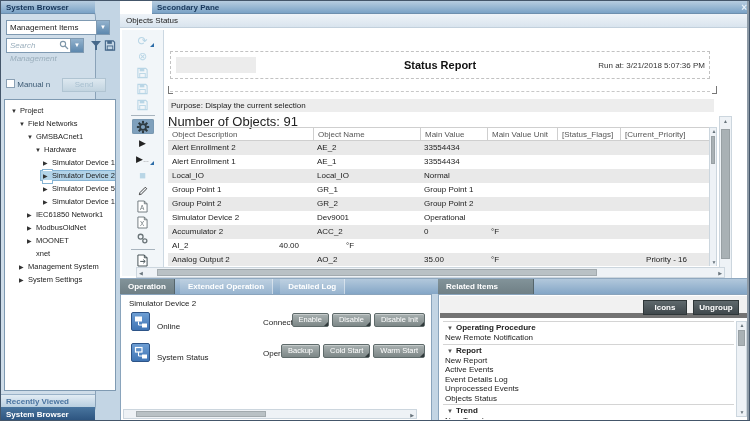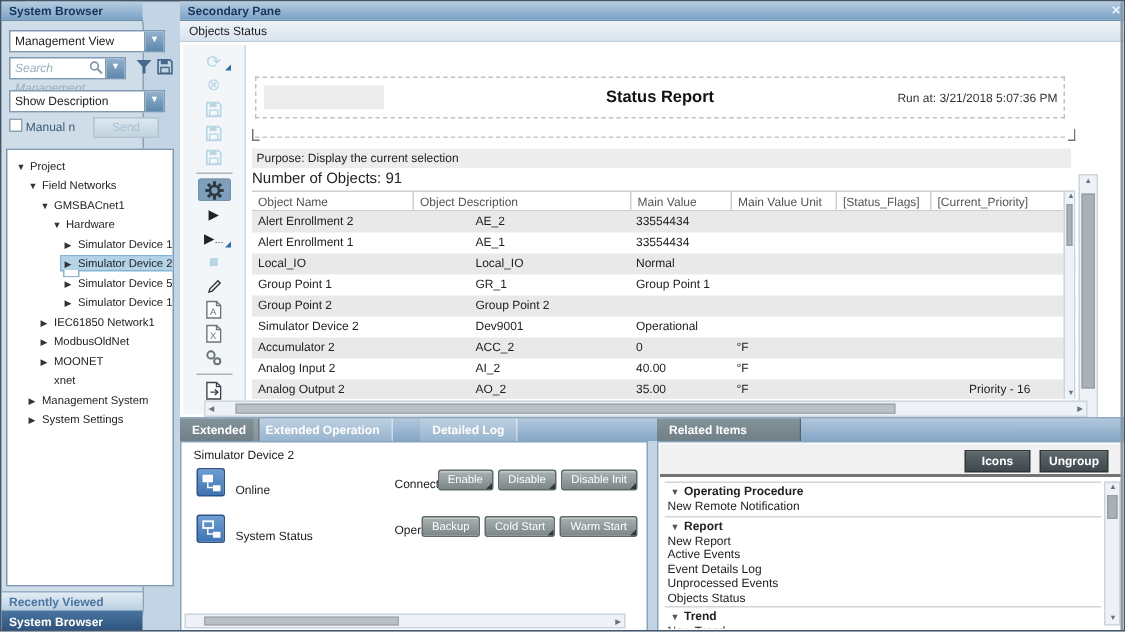--- a/index.html
+++ b/index.html
@@ -31,41 +31,41 @@
   .send-btn { position:absolute; right:8px; top:-1px; width:44px; height:14px; background:linear-gradient(#dde8f0,#c2d4e0); border:1px solid #b0c4d2; color:#a9c0d0; font-size:8px; text-align:center; line-height:12px; }
   #tree { position:absolute; left:3px; top:98px; width:112px; height:292px; background:#fff; border:1px solid #7f9ab2; overflow:hidden; padding-top:4px; }
   .tree-item { height:13px; line-height:13px; font-size:7.5px; color:#222; white-space:nowrap; }
   .tree-item .arrow { display:inline-block; width:9px; font-size:6px; color:#333; }
   .tree-item.selected .lbl-wrap { background: var(--selection_blue); outline:1px solid #86b4d4; }
   .lbl-wrap { padding:0 2px; }
   #recently-bar { position:absolute; left:0; bottom:15px; width:100%; height:13px; background:linear-gradient(#e2ecf4,#b9cfe0); color:#4a74a0; font-size:8px; font-weight:bold; line-height:13px; padding-left:5px; border-top:1px solid #9ab2c8; }
   #browser-bar { position:absolute; left:0; bottom:0; width:100%; height:15px; background:linear-gradient(#49759f,#29507b); color:#fff; font-size:8px; font-weight:bold; line-height:15px; padding-left:5px; }
   
   #main { position:absolute; left:119px; top:0; width:631px; height:277px; background:#fff; }
-  #main .titlebar { border-bottom:1px solid #6d8fae; }
+  #main .titlebar { border-bottom:1px solid #6d8fae;margin-left:32px; }
   .close-x { position:absolute; right:4px; top:0; color:#e8f2fa; font-size:10px; font-weight:bold; line-height:13px; }
   #tabrow { height:14px; background:linear-gradient(#eef3f8,#d9e4ee); border-bottom:1px solid #c2d0dc; font-size:8px; color:#222; line-height:14px; padding-left:6px; }
   #content { position:absolute; top:27px; left:0; right:0; bottom:0; background:#fff; }
   #toolbar { position:absolute; left:2px; top:2px; width:42px; bottom:2px; background:#f2f6f9; border-right:1px solid #ccd8e2; text-align:center; padding-top:3px; }
   .tb-icon { position:relative; width:22px; height:15px; margin:0 auto 1px auto; display:flex; align-items:center; justify-content:center; border-radius:2px; }
   .tb-icon.active { background: var(--active_icon_bg); box-shadow: inset 0 0 1px #44606e; }
   .tb-sep { width:24px; height:1px; background:#a8b4be; margin:3px auto; }
   .corner { position:absolute; right:0; bottom:1px; width:0; height:0; border-left:4px solid transparent; border-bottom:4px solid #2d6da8; }
   
   #report { position:absolute; left:46px; top:0; right:34px; bottom:12px; background:#fff; overflow:hidden; }
   #paper-header { position:absolute; left:4px; top:23px; width:540px; height:28px; border:1px dashed #c2c2c2; }
   #logo-box { position:absolute; left:5px; top:5px; width:80px; height:16px; background:#ececec; }
   #report-title { position:absolute; left:0; right:0; top:7px; text-align:center; font-size:11px; font-weight:bold; color:#111; }
   #run-at { position:absolute; right:4px; top:9px; font-size:8px; color:#333; }
   #sel-line { position:absolute; left:4px; top:63px; width:540px; border-top:1px dashed #c8c8c8; }
   .handle { position:absolute; width:5px; height:8px; top:58px; border-bottom:1px solid #777; }
   .handle.l { left:2px; border-left:1px solid #777; }
   .handle.r { left:546px; border-right:1px solid #777; }
   #purpose-row { position:absolute; left:2px; top:71px; width:546px; height:13px; background:#ededed; font-size:8px; color:#222; line-height:13px; padding-left:3px; }
-  #count-row { position:absolute; left:2px; top:86px; font-size:10px; color:#222; }
+  #count-row { position:absolute; left:2px; top:86px; font-size:13px; color:#222; }
   #obj-table { position:absolute; left:2px; top:99px; width:549px; }
   .thead { display:flex; height:14px; border-top:1px solid #cfcfcf; border-bottom:1px solid #cfcfcf; }
   .th { font-size:8px; color:#555; line-height:13px; padding-left:4px; border-left:1px solid #cfcfcf; overflow:hidden; white-space:nowrap; }
   .th:first-child { border-left:none; }
   .trow { display:flex; height:14px; }
   .trow.alt { background:#e9e9e9; }
   .td { font-size:8px; color:#222; line-height:14px; padding-left:4px; overflow:hidden; white-space:nowrap; }
   
   .vscroll { position:absolute; background:#eef2f6; border:1px solid #ccd6de; }
   .vthumb { position:absolute; left:1px; right:1px; background:#a9b1b5; border:1px solid #98a0a4; }
@@ -84,41 +84,41 @@
   #op-device { position:absolute; left:8px; top:4px; font-size:8px; color:#222; }
   .op-row { position:absolute; left:8px; right:6px; height:26px; }
   .op-icon { position:absolute; left:2px; top:0; width:19px; height:19px; border-radius:2px; background:linear-gradient(#6d9ed4, var(--device_icon_blue)); border:1px solid #2d5488; display:flex; align-items:center; justify-content:center; }
   .op-label { position:absolute; left:28px; top:10px; font-size:8px; color:#222; }
   .op-value { position:absolute; left:134px; top:6px; font-size:8px; color:#222; }
   .op-btns { position:absolute; right:0; top:1px; display:flex; gap:3px; }
   .gbtn { position:relative; height:14px; background:linear-gradient(var(--button_grey_top), var(--button_grey_bottom)); border:1px solid #5f6b6b; border-radius:2px; color:#fff; font-size:7.5px; line-height:12px; padding:0 6px; box-shadow:inset 0 1px 0 rgba(255,255,255,0.35); white-space:nowrap; }
   .gbtn .dcorner { position:absolute; right:0; bottom:0; width:0; height:0; border-left:4px solid transparent; border-bottom:4px solid #30393b; }
   #op-hscroll { left:2px; right:14px; bottom:2px; height:10px; }
   #rel-panel { position:absolute; left:437px; top:293px; width:313px; height:128px; background:#fff; border:1px solid #8aa4bc; }
-  #rel-toolbar { position:absolute; left:1px; right:1px; top:1px; height:22px; background:#f1f1f1; border-bottom:2px solid #737373; }
+  #rel-toolbar { position:absolute; left:1px; right:1px; top:1px; height:22px; background:#f1f1f1; border-bottom:5px solid #737373; }
   .dbtn { position:absolute; top:4px; height:15px; background:linear-gradient(var(--dark_button_top), var(--dark_button_bottom)); border:1px solid #2e3638; color:#fff; font-size:8px; font-weight:bold; text-align:center; line-height:13px; }
   #rel-list { position:absolute; left:4px; top:25px; right:16px; bottom:2px; overflow:hidden; }
   .rel-sep { border-top:1px solid #d4d4d4; margin:1px 0; }
   .rel-group { height:10px; line-height:10px; font-size:8px; font-weight:bold; color:#222; }
   .rel-group .arrow { display:inline-block; width:13px; padding-left:4px; font-size:6px; color:#555; font-weight:normal; }
   .rel-item { height:9.5px; line-height:9.5px; font-size:8px; color:#222; padding-left:2px; }
   #rel-vscroll { right:3px; top:26px; width:11px; bottom:4px; }
   
   #win-right-edge { position:absolute; right:0; top:0; width:2px; height:421px; background:#8d9aa6; }
 </style>
 </head>
 <body>
 
 <div id="sidebar">
   <div class="titlebar">
     <span>System Browser</span>
   </div>
 
   <div class="dd-box" style="top:19px">
-    <span>Management View</span>
+    <span>Management Items</span>
     <span class="dd-btn">▼</span>
   </div>
 
   <div class="search-box">
     <span>Search Management</span>
     <span style="position:absolute;right:14px;top:1px">
       <svg width="10" height="11" viewBox="0 0 10 11">
           <circle cx="4" cy="4" r="2.6" fill="none" stroke="#7e96a8" stroke-width="1.1"></circle>
           <line x1="6" y1="6" x2="9" y2="9" stroke="#7e96a8" stroke-width="1.2"></line>
         </svg>
@@ -131,24 +131,20 @@
       </svg>
   </span>
   <span class="mini-icons" style="left:103px">
     <svg width="12" height="13" viewBox="0 0 13 13">
         <path d="M1.5 1.5 H10 L11.5 3 V11.5 H1.5 Z" fill="none" stroke="#46688a" stroke-width="1.2"></path>
         <rect x="3.5" y="1.5" width="5" height="3.2" fill="#46688a"></rect>
         <rect x="3.5" y="7" width="6" height="4.2" fill="none" stroke="#46688a" stroke-width="1"></rect>
       </svg>
   </span>
 
-  <div class="dd-box" style="top:59px">
-    <span>Show Description</span>
-    <span class="dd-btn">▼</span>
-  </div>
 
   <div class="sb-row4">
     <span class="checkbox"></span>
     <span>Manual n</span>
     <span class="send-btn">Send</span>
   </div>
 
   <div id="tree">
       <div class="tree-item" style="padding-left: 4px;"><span class="lbl-wrap"><span class="arrow">▼</span><span>Project</span></span></div>
       <div class="tree-item" style="padding-left: 12px;"><span class="lbl-wrap"><span class="arrow">▼</span><span>Field Networks</span></span></div>
@@ -287,22 +283,22 @@
       </div>
       <div class="handle l"></div>
       <div class="handle r"></div>
       <div id="sel-line"></div>
 
       <div id="purpose-row">Purpose: Display the current selection</div>
       <div id="count-row">Number of Objects: 91</div>
 
       <div id="obj-table">
           <div class="thead">
+            <div class="th" style="width: 145px;">Object Description</div>
             <div class="th" style="width: 107px;">Object Name</div>
-            <div class="th" style="width: 145px;">Object Description</div>
             <div class="th" style="width: 67px;">Main Value</div>
             <div class="th" style="width: 70px;">Main Value Unit</div>
             <div class="th" style="width: 63px;">[Status_Flags]</div>
             <div class="th" style="width: 89px;">[Current_Priority]</div>
           </div>
           <div class="trow alt">
             <div class="td" style="width: 145px;">Alert Enrollment 2</div>
             <div class="td" style="width: 107px;">AE_2</div>
             <div class="td" style="width: 67px;">33554434</div>
             <div class="td" style="width: 70px;"></div>
@@ -328,20 +324,21 @@
           <div class="trow">
             <div class="td" style="width: 145px;">Group Point 1</div>
             <div class="td" style="width: 107px;">GR_1</div>
             <div class="td" style="width: 67px;">Group Point 1</div>
             <div class="td" style="width: 70px;"></div>
             <div class="td" style="width: 63px;"></div>
             <div class="td" style="width: 89px;"></div>
           </div>
           <div class="trow alt">
             <div class="td" style="width: 145px;">Group Point 2</div>
+            <div class="td" style="width: 107px;">GR_2</div>
             <div class="td" style="width: 67px;">Group Point 2</div>
             <div class="td" style="width: 70px;"></div>
             <div class="td" style="width: 63px;"></div>
             <div class="td" style="width: 89px;"></div>
           </div>
           <div class="trow">
             <div class="td" style="width: 145px;">Simulator Device 2</div>
             <div class="td" style="width: 107px;">Dev9001</div>
             <div class="td" style="width: 67px;">Operational</div>
             <div class="td" style="width: 70px;"></div>
@@ -350,21 +347,20 @@
           </div>
           <div class="trow alt">
             <div class="td" style="width: 145px;">Accumulator 2</div>
             <div class="td" style="width: 107px;">ACC_2</div>
             <div class="td" style="width: 67px;">0</div>
             <div class="td" style="width: 70px;">°F</div>
             <div class="td" style="width: 63px;"></div>
             <div class="td" style="width: 89px;"></div>
           </div>
           <div class="trow">
-            <div class="td" style="width: 145px;">Analog Input 2</div>
             <div class="td" style="width: 107px;">AI_2</div>
             <div class="td" style="width: 67px;">40.00</div>
             <div class="td" style="width: 70px;">°F</div>
             <div class="td" style="width: 63px;"></div>
             <div class="td" style="width: 89px;"></div>
           </div>
           <div class="trow alt">
             <div class="td" style="width: 145px;">Analog Output 2</div>
             <div class="td" style="width: 107px;">AO_2</div>
             <div class="td" style="width: 67px;">35.00</div>
@@ -388,22 +384,22 @@
     <div id="main-hscroll" class="hscroll">
       <span class="sb-arrow" style="left:2px;top:3px">◀</span>
       <div class="hthumb" style="left:20px;width:440px"></div>
       <span class="sb-arrow" style="right:2px;top:3px">▶</span>
     </div>
   </div>
 </div>
 
 <div id="bottom-strip">
   <div id="op-tabs">
-      <div class="tab active" style="left: 0px;">Extended</div>
-      <div class="tab inactive" style="left: 49px;">Extended Operation</div>
+      <div class="tab active" style="left: 0px;">Operation</div>
+      <div class="tab inactive" style="left: 60px;">Extended Operation</div>
       <div class="tab inactive" style="left: 160.2px;">Detailed Log</div>
     </div>
   <div class="tab active" style="left:318px;width:96px">
     <span>Related Items</span>
   </div>
 </div>
 
 <div id="op-panel">
   <div id="op-device">Simulator Device 2</div>
   <div id="op-rows">

